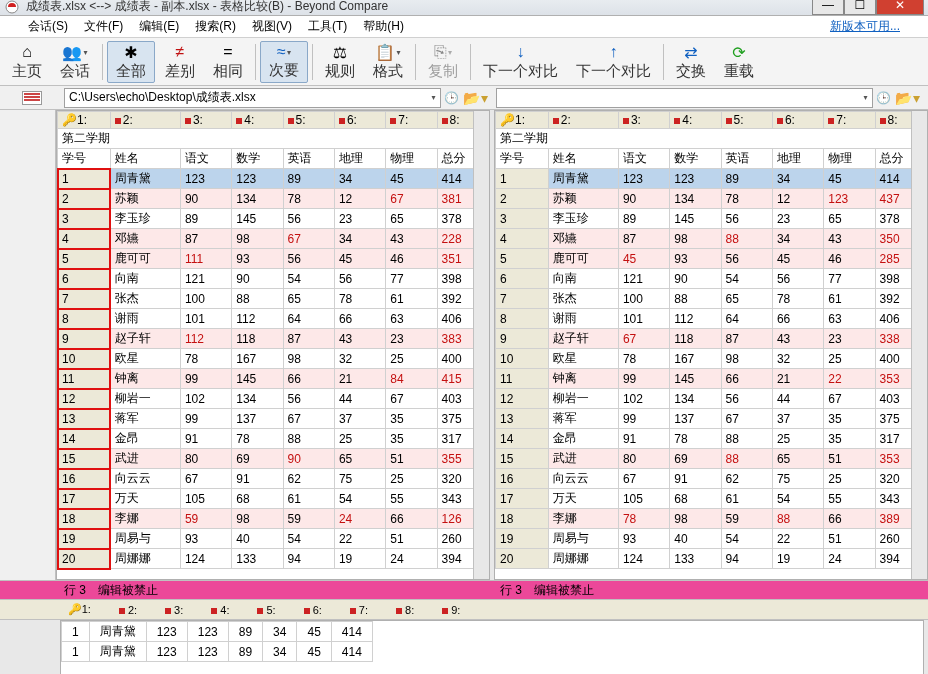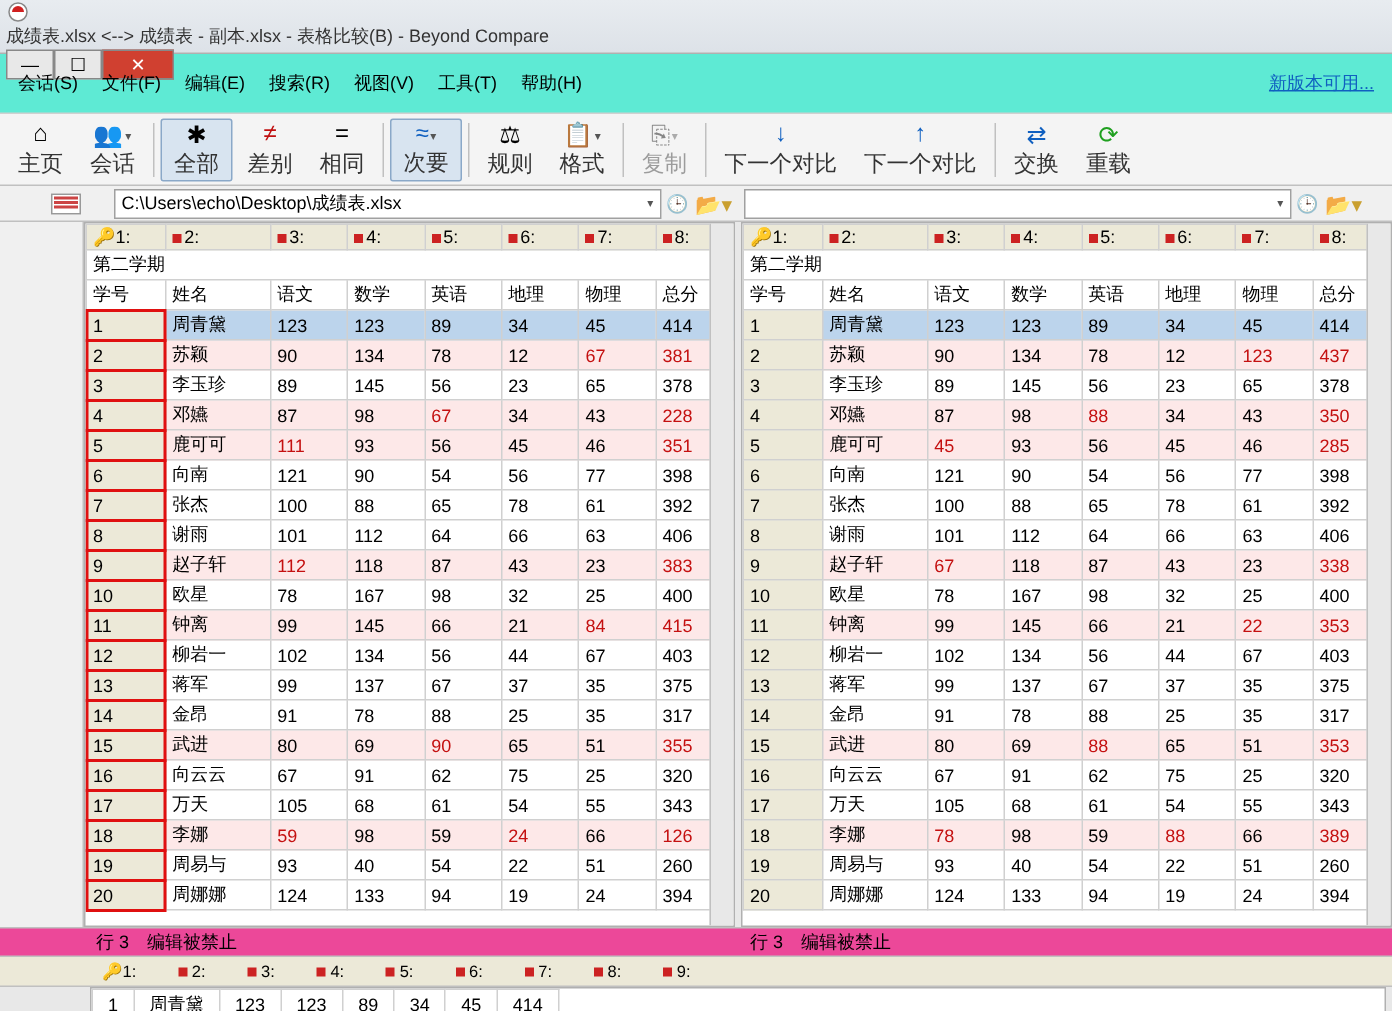--- a/index.html
+++ b/index.html
@@ -1,37 +1,37 @@
 <!DOCTYPE html>
 <html><head>
 <meta charset="utf-8">
 <style>
   * { box-sizing: border-box; margin: 0; padding: 0; font-family: "Microsoft YaHei", "SimSun", sans-serif; }
   body { background: #e8e8e8; width: 928px; height: 674px; overflow: hidden; font-size: 12px; }
   
-  .titlebar { height: 36px; background: linear-gradient(to bottom, #e8ecf0, #dde2e8); display: flex; align-items: flex-start; padding: 0 4px; border-bottom: 1px solid #b0b0b0; flex-direction: column; }
+  .titlebar { height: 16px; background: linear-gradient(to bottom, #e8ecf0, #dde2e8); display: flex; align-items: flex-end; padding: 0 4px; border-bottom: 1px solid #b0b0b0; }
   .titlebar .icon { width: 16px; height: 16px; margin-right: 6px; }
   .titlebar .title { flex: 1; color: #333; font-size: 12px; }
   .win-btns { display: flex; gap: 0; }
   .win-btn { width: 32px; height: 20px; display: flex; align-items: center; justify-content: center; border: 1px solid #888; background: #e8e8e8; }
   .win-btn.close { background: #d04030; color: #fff; width: 48px; }
   
-  .menubar { height: 40px; background: #5eead4; display: flex; align-items: center; padding: 0 4px; border-bottom: 1px solid #d0d0d0; }
+  .menubar { height: 22px; background: #ffffff; display: flex; align-items: center; padding: 0 20px; border-bottom: 1px solid #d0d0d0; }
   .menubar .menu-item { padding: 2px 8px; cursor: default; }
   .menubar .right-link { margin-left: auto; color: #1060c0; text-decoration: underline; }
   
   .toolbar { height: 48px; background: #f4f4f4; display: flex; align-items: center; padding: 2px 4px; border-bottom: 1px solid #c0c0c0; gap: 2px; }
   .tool-btn { display: flex; flex-direction: column; align-items: center; justify-content: center; padding: 2px 8px; min-width: 40px; height: 42px; cursor: default; }
   .tool-btn .ico { font-size: 16px; height: 20px; display: flex; align-items: center; }
   .tool-btn .lbl { font-size: 15px; color: #333; }
   .tool-btn.active { background: #d8e4f0; border: 1px solid #8aa8c8; border-radius: 2px; }
   .tool-sep { width: 1px; height: 36px; background: #c0c0c0; margin: 0 2px; }
   .dd-arrow { font-size: 8px; color: #555; margin-left: 1px; }
   
-  .path-row { height: 24px; background: #f0f0f0; display: flex; align-items: center; padding: 0 16px; border-bottom: 1px solid #c0c0c0; }
+  .path-row { height: 24px; background: #f0f0f0; display: flex; align-items: center; padding: 0 4px; border-bottom: 1px solid #c0c0c0; }
   .left-gutter { width: 56px; display: flex; align-items: center; justify-content: center; }
   .left-gutter .gutter-ico { width: 20px; height: 14px; border: 1px solid #999; background: #fff; display: flex; flex-direction: column; padding:1px; gap:1px;}
   .left-gutter .gutter-ico div { height:2px; background:#c44;}
   .path-half { flex: 1; display: flex; align-items: center; gap: 4px; padding: 0 4px; }
   .path-input { flex: 1; height: 20px; border: 1px solid #a0a0a0; background: #fff; padding: 0 4px; font-size: 12px; display:flex; align-items:center; }
   .path-input .combo-arrow { margin-left:auto; font-size:8px; color:#555;}
   .folder-ico { color: #caa030; font-size: 14px; }
   
   .main-area { display: flex; height: 470px; }
   .side-gutter { width: 56px; background: #f0f0f0; border-right: 1px solid #c0c0c0; }

